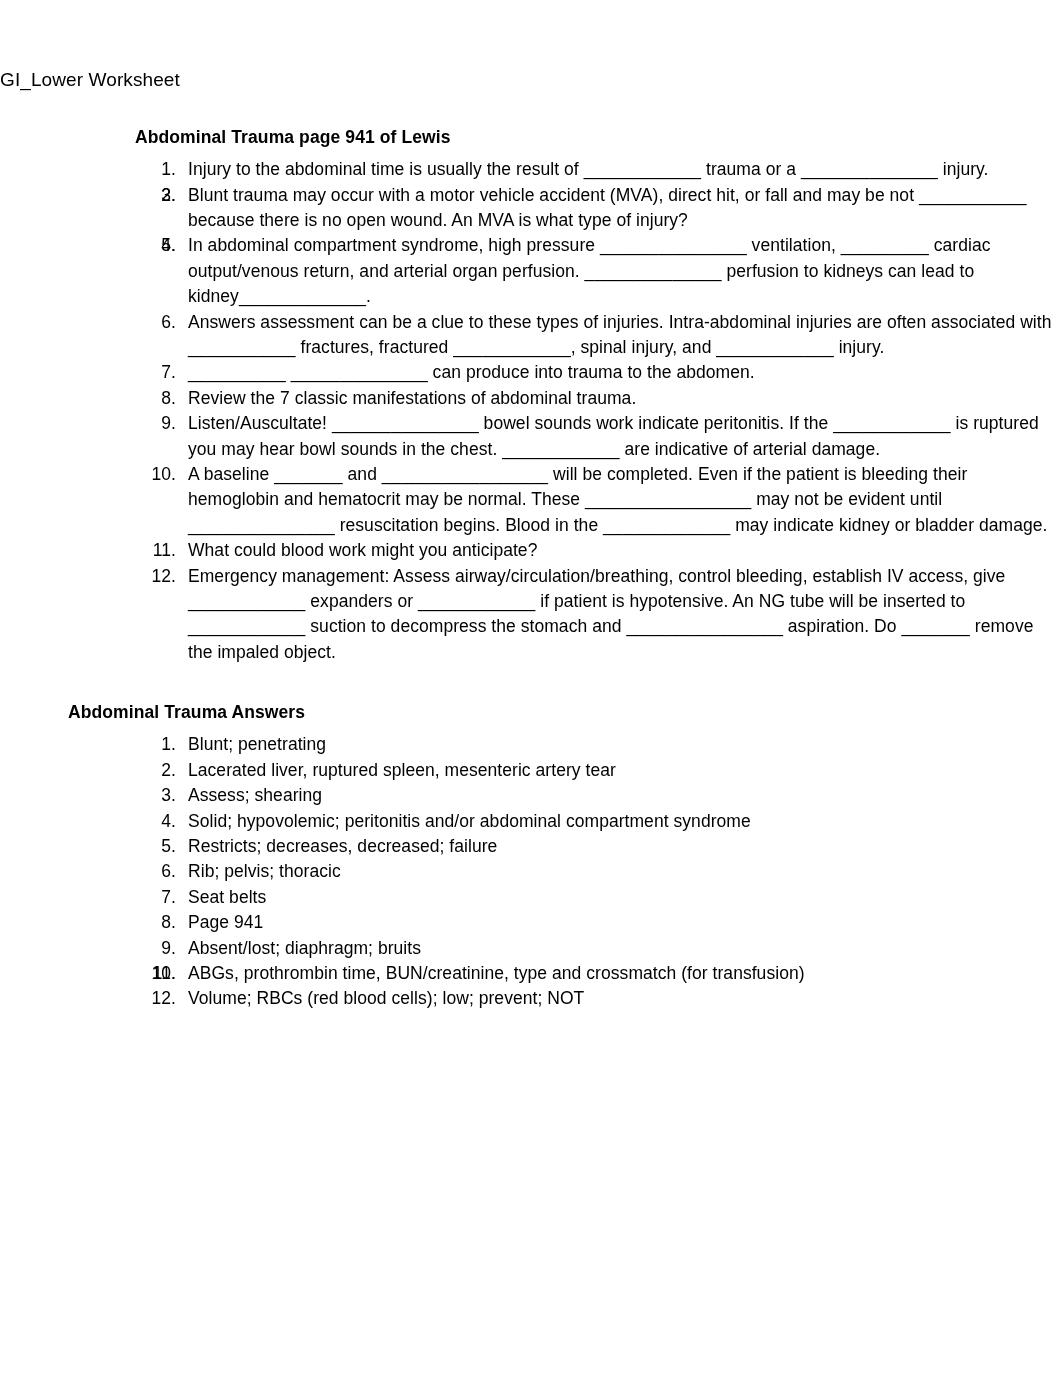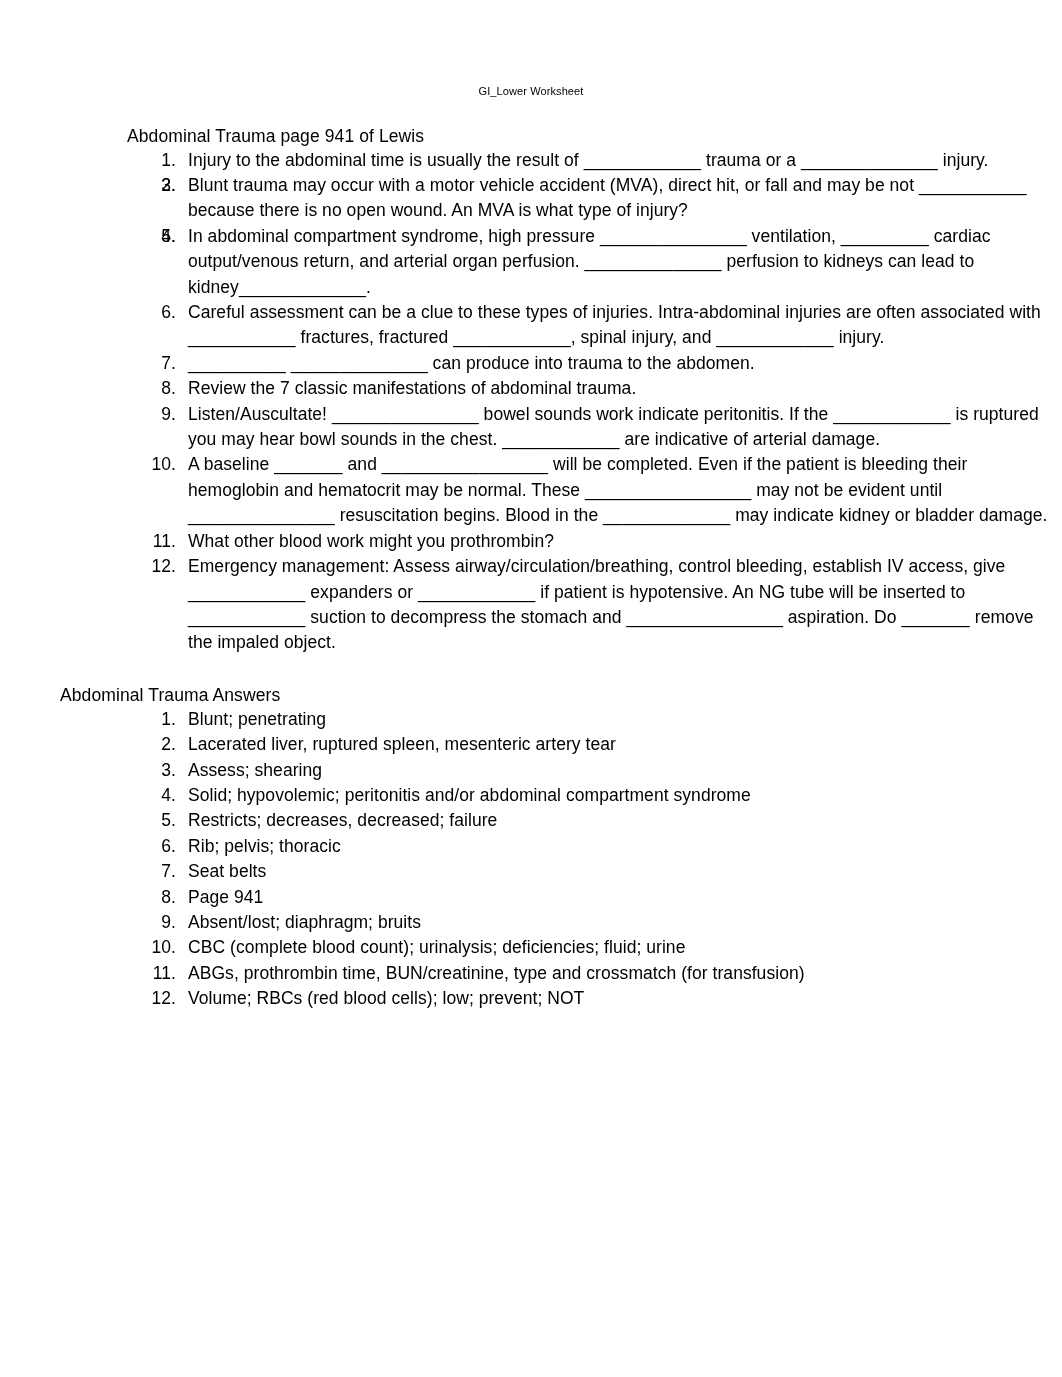--- a/index.html
+++ b/index.html
@@ -17,33 +17,33 @@
   }
   .page {
     position: relative;
     width: 1062px;
     height: 1377px;
     background: #ffffff;
     box-sizing: border-box;
     overflow: hidden;
   }
   .doc-title {
-    text-align: center;
-    font-size: 11px;
+    text-align: left;
+    font-size: 19px;
     line-height: 1.32;
     margin: 0;
-    padding-top: 84px;
+    padding-top: 67px;
     font-weight: 400;
     letter-spacing: 0.1px;
   }
   .section-heading {
     font-size: 17.5px;
     line-height: 1.32;
-    margin: 0;
-    font-weight: 400;
+    margin: 8px;
+    font-weight: 700;
     letter-spacing: 0.1px;
   }
   .heading-1 {
     padding-top: 26px;
     padding-left: 127px;
   }
   .heading-2 {
     padding-top: 28px;
     padding-left: 60px;
   }
@@ -93,39 +93,39 @@
   <div class="doc-title">GI_Lower Worksheet</div>
 
   <div class="section-heading heading-1">Abdominal Trauma page 941 of Lewis</div>
 
   <ol class="q-list questions">
       <li><span class="num">1.</span><span class="txt">Injury to the abdominal time is usually the result of ____________ trauma or a ______________ injury.</span></li>
       <li><span class="num">2.</span></li>
       <li><span class="num">3.</span><span class="txt">Blunt trauma may occur with a motor vehicle accident (MVA), direct hit, or fall and may be not ___________ because there is no open wound. An MVA is what type of injury?</span></li>
       <li><span class="num">4.</span></li>
       <li><span class="num">5.</span><span class="txt">In abdominal compartment syndrome, high pressure _______________ ventilation, _________ cardiac output/venous return, and arterial organ perfusion. ______________ perfusion to kidneys can lead to kidney_____________.</span></li>
-      <li><span class="num">6.</span><span class="txt">Careful assessment can be a clue to these types of injuries. Intra-abdominal injuries are often associated with ___________ fractures, fractured ____________, spinal injury, and ____________ injury.</span></li>
+      <li><span class="num">6.</span><span class="txt">Answers assessment can be a clue to these types of injuries. Intra-abdominal injuries are often associated with ___________ fractures, fractured ____________, spinal injury, and ____________ injury.</span></li>
       <li><span class="num">7.</span><span class="txt">__________ ______________ can produce into trauma to the abdomen.</span></li>
       <li><span class="num">8.</span><span class="txt">Review the 7 classic manifestations of abdominal trauma.</span></li>
       <li><span class="num">9.</span><span class="txt">Listen/Auscultate! _______________ bowel sounds work indicate peritonitis. If the ____________ is ruptured you may hear bowl sounds in the chest. ____________ are indicative of arterial damage.</span></li>
       <li><span class="num">10.</span><span class="txt">A baseline _______ and _________________ will be completed. Even if the patient is bleeding their hemoglobin and hematocrit may be normal. These _________________ may not be evident until _______________ resuscitation begins. Blood in the _____________ may indicate kidney or bladder damage.</span></li>
-      <li><span class="num">11.</span><span class="txt">What other blood work might you prothrombin?</span></li>
+      <li><span class="num">11.</span><span class="txt">What could blood work might you anticipate?</span></li>
       <li><span class="num">12.</span><span class="txt">Emergency management: Assess airway/circulation/breathing, control bleeding, establish IV access, give ____________ expanders or ____________ if patient is hypotensive. An NG tube will be inserted to ____________ suction to decompress the stomach and ________________ aspiration. Do _______ remove the impaled object.</span></li>
     </ol>
 
   <div class="section-heading heading-2">Abdominal Trauma Answers</div>
 
   <ol class="q-list answers">
       <li><span class="num">1.</span><span class="txt">Blunt; penetrating</span></li>
       <li><span class="num">2.</span><span class="txt">Lacerated liver, ruptured spleen, mesenteric artery tear</span></li>
       <li><span class="num">3.</span><span class="txt">Assess; shearing</span></li>
       <li><span class="num">4.</span><span class="txt">Solid; hypovolemic; peritonitis and/or abdominal compartment syndrome</span></li>
       <li><span class="num">5.</span><span class="txt">Restricts; decreases, decreased; failure</span></li>
       <li><span class="num">6.</span><span class="txt">Rib; pelvis; thoracic</span></li>
       <li><span class="num">7.</span><span class="txt">Seat belts</span></li>
       <li><span class="num">8.</span><span class="txt">Page 941</span></li>
       <li><span class="num">9.</span><span class="txt">Absent/lost; diaphragm; bruits</span></li>
-      <li><span class="num">10.</span><span class="txt">CBC (complete blood count); urinalysis; deficiencies; fluid; urine</span></li>
+      <li><span class="num">10.</span></li>
       <li><span class="num">11.</span><span class="txt">ABGs, prothrombin time, BUN/creatinine, type and crossmatch (for transfusion)</span></li>
       <li><span class="num">12.</span><span class="txt">Volume; RBCs (red blood cells); low; prevent; NOT</span></li>
     </ol>
 
 </div>
 
 </body></html>

